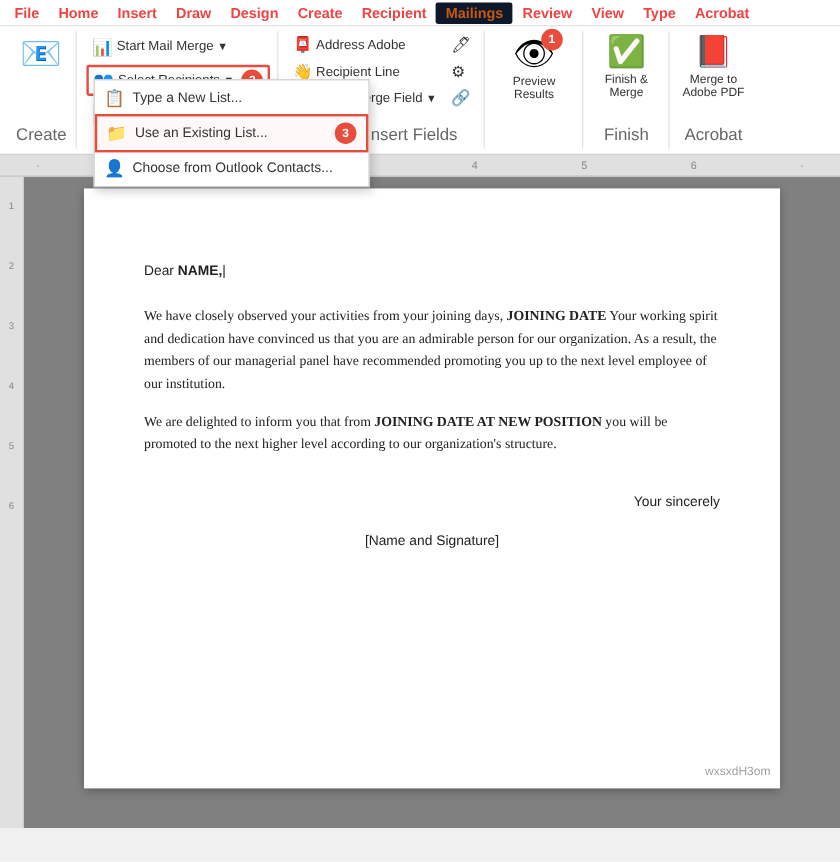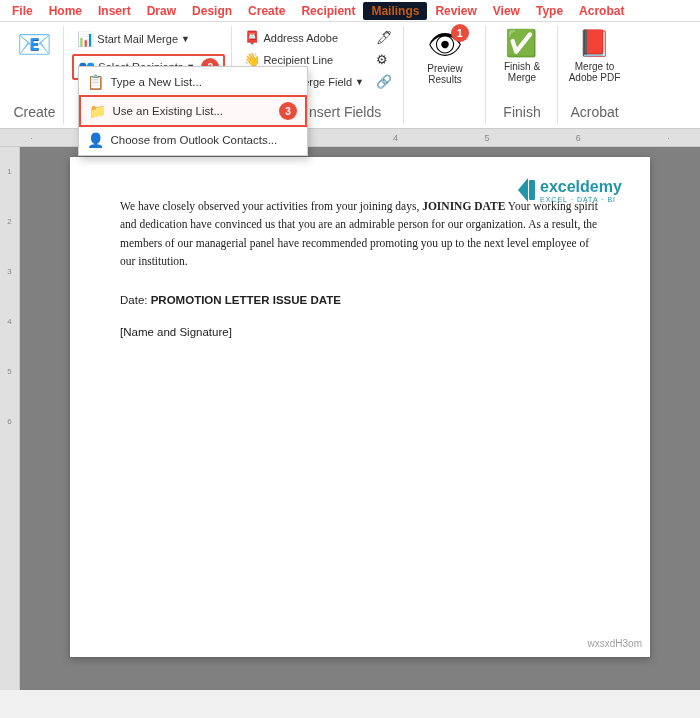--- a/index.html
+++ b/index.html
@@ -36,21 +36,21 @@
     .doc-area { display: flex; background: #808080; height: calc(718px - 175px); overflow: hidden; }
     .left-ruler { width: 20px; background: #e0e0e0; border-right: 1px solid #ccc; display: flex; flex-direction: column; padding-top: 20px; }
     .left-ruler-num { font-size: 8px; color: #888; text-align: center; height: 50px; display: flex; align-items: flex-start; justify-content: center; }
 
     .doc-page { background: #fff; margin: 10px auto; width: 580px; min-height: 500px; box-shadow: 0 2px 8px rgba(0,0,0,0.3); padding: 40px 50px; position: relative; }
 
     .doc-text { font-size: 11.5px; color: #222; line-height: 1.6; margin-bottom: 14px; }
     .doc-greeting { margin-bottom: 20px; }
     .doc-body { margin-bottom: 14px; font-family: Liberation Serif, serif; }
     .doc-closing { text-align: right; margin-top: 10px; }
-    .doc-signature { text-align: left; margin-top: 6px; }
+    .doc-signature { text-align: center; margin-top: 6px; }
 
     
     .watermark { position: absolute; bottom: 8px; right: 8px; font-size: 10px; color: rgba(0,0,0,0.4); }
 
     
     .logo-area { position: absolute; top: 15px; right: 20px; display: flex; align-items: center; }
 
     .doc-scroll-area { flex: 1; overflow-y: auto; }
   </style>
 </head>
@@ -194,40 +194,36 @@
     <div class="left-ruler-num">2</div>
     <div class="left-ruler-num">3</div>
     <div class="left-ruler-num">4</div>
     <div class="left-ruler-num">5</div>
     <div class="left-ruler-num">6</div>
   </div>
 
   <div class="doc-scroll-area">
     <div class="doc-page">
 
-      <div class="logo-area">
-        <svg width="120" height="36" viewBox="0 0 120 36">
-          <polygon points="8,18 18,6 18,30" fill="#2196a8"></polygon>
-          <rect x="19" y="8" width="6" height="20" fill="#2196a8" rx="1"></rect>
-          <text x="30" y="20" font-size="16" font-weight="bold" fill="#2196a8" font-family="Arial">exceldemy</text>
-          <text x="30" y="30" font-size="7" fill="#2196a8" font-family="Arial" letter-spacing="1">EXCEL · DATA · BI</text>
-        </svg>
-      </div>
-
+
+      <div class="doc-text doc-greeting" style="margin-top: 20px;">
+        Dear <strong style="">NAME,</strong><span>|</span>
+      </div>
 
       <div class="doc-text doc-body">
         We have closely observed your activities from your joining days, <strong>JOINING DATE</strong> Your working spirit and dedication have convinced us that you are an admirable person for our organization. As a result, the members of our managerial panel have recommended promoting you up to the next level employee of our institution.
       </div>
 
-
-
-      <div class="doc-text" style="margin-top:20px;">
-        <span>Date:</span> <strong>PROMOTION LETTER ISSUE DATE</strong>
-      </div>
-
+      <div class="doc-text doc-body">
+        We are delighted to inform you that from <strong>JOINING DATE AT NEW POSITION</strong> you will be promoted to the next higher level according to our organization's structure.
+      </div>
+
+
+
+      <div class="doc-text doc-closing" style="margin-top:30px;">Your sincerely</div>
 
       <div class="doc-text doc-signature">[Name and Signature]</div>
 
       <div class="watermark">wxsxdH3om</div>
     </div>
   </div>
 </div>
 
 <div class="dropdown-overlay">
   <div class="dropdown-item">

